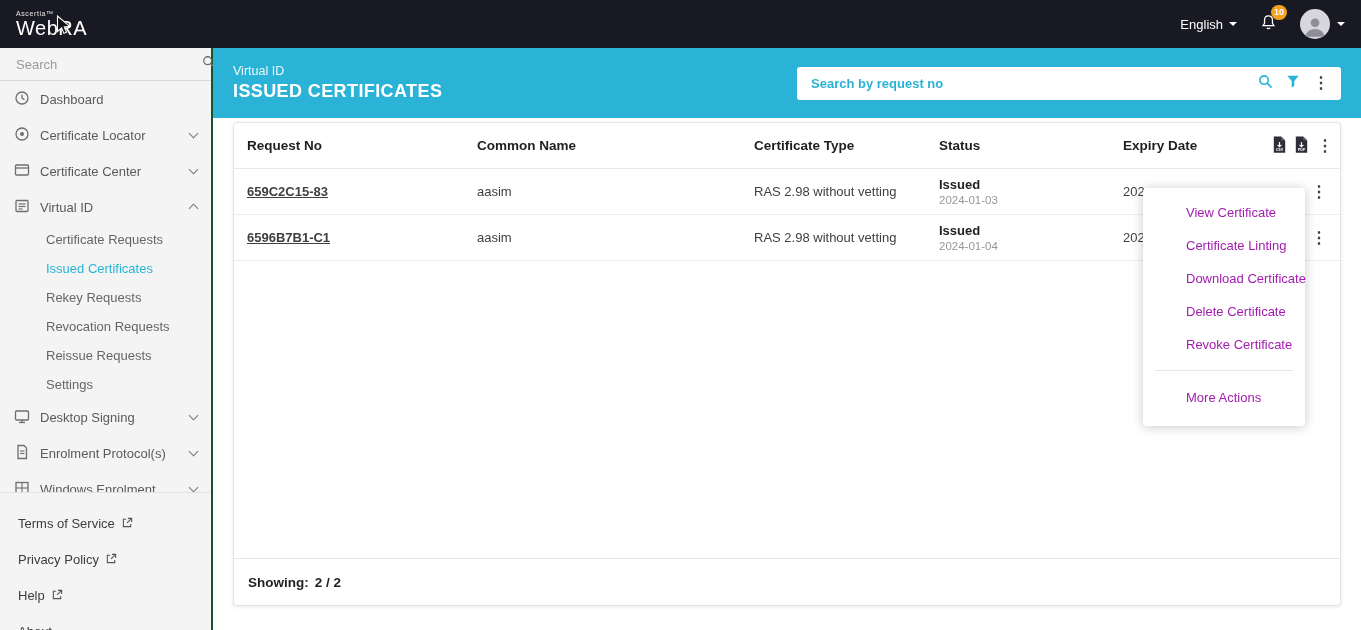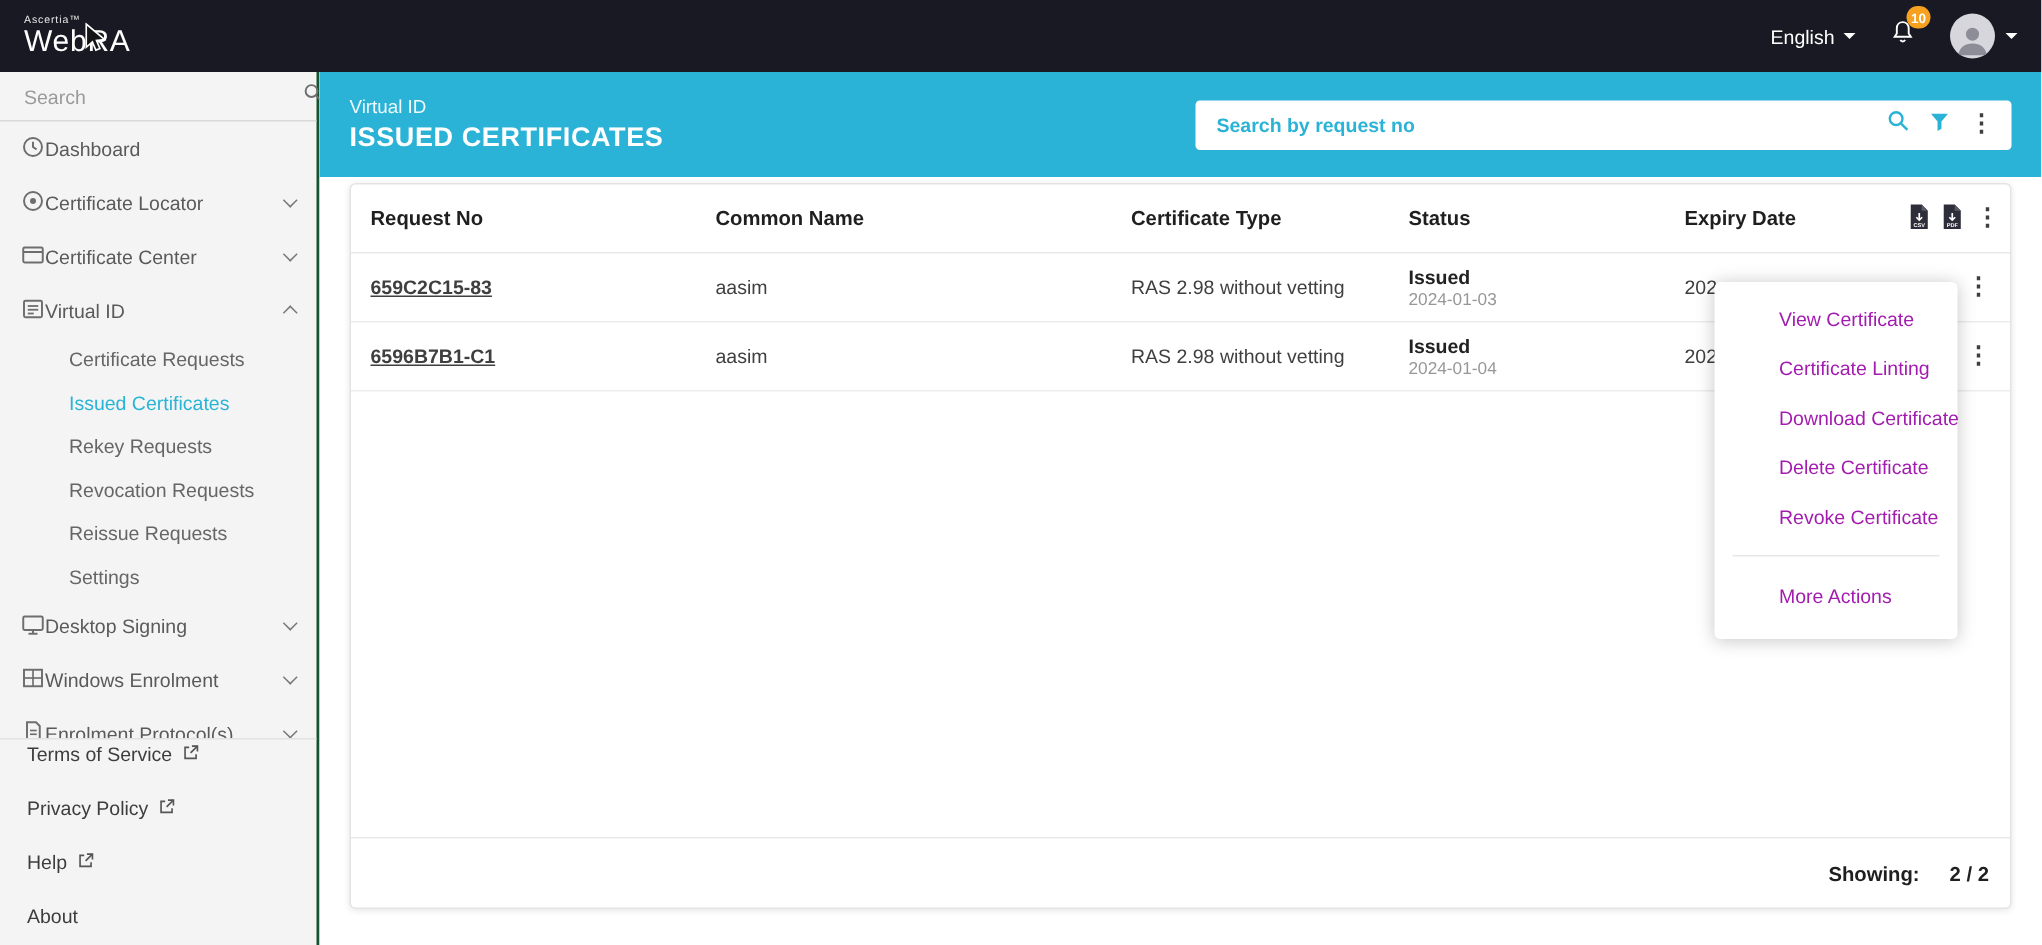--- a/index.html
+++ b/index.html
@@ -29,31 +29,31 @@
   .shell { display:flex; height:582px; }
   
   .sidebar { width:213px; background:#f4f4f4; border-right:2px solid #14532d;
              display:flex; flex-direction:column; }
   .sb-search { height:33px; display:flex; align-items:center; gap:8px; padding:0 14px;
                border-bottom:1px solid #d9d9d9; flex:0 0 auto; }
   .sb-search input { flex:1; border:none; background:transparent; outline:none;
                      font-size:13px; color:#555; font-family:inherit; }
   .sb-search input::placeholder { color:#9a9a9a; }
   .nav { height:411px; overflow:hidden; flex:0 0 auto; }
-  .nav-item { height:36px; display:flex; align-items:center; gap:0; padding:0 14px;
+  .nav-item { height:36px; display:flex; align-items:center; gap:10px; padding:0 14px;
               font-size:13px; color:#5a5a5a; cursor:pointer; }
   .nav-item .chev { margin-left:auto; }
   .chev { width:7px; height:7px; border-right:1.5px solid #7a7a7a;
           border-bottom:1.5px solid #7a7a7a; transform:rotate(45deg); margin-top:-3px; flex:0 0 auto; }
   .chev.up { transform:rotate(-135deg); margin-top:3px; }
   .sub-item { height:29px; display:flex; align-items:center; padding:0 14px 0 46px;
               font-size:13px; color:#666; cursor:pointer; }
   .sub-item.active { color:#29b4d6; }
   .sb-footer { border-top:1px solid #e2e2e2; padding-top:2px; flex:1; }
-  .sb-link { height:36px; display:flex; align-items:flex-start; gap:7px; padding:0 18px;
+  .sb-link { height:36px; display:flex; align-items:flex-end; gap:7px; padding:0 18px;
              font-size:13px; color:#3d3d3d; cursor:pointer; }
   
   .main { flex:1; position:relative; background:#fff; overflow:hidden; }
   .band { height:70px; background:#2ab3d6; display:flex; align-items:center;
           justify-content:space-between; padding:0 20px; }
   .band-bc { font-size:12.5px; color:rgba(255,255,255,.93); margin-bottom:3px; }
   .band-title { font-size:18px; font-weight:bold; color:#fff; letter-spacing:.4px; }
   .band-search { width:544px; height:33px; background:#fff; border-radius:3px;
                  display:flex; align-items:center; gap:13px; padding:0 12px; }
   .band-search input { flex:1; border:none; outline:none; font-size:13px; color:#2ab3d6;
@@ -70,21 +70,21 @@
   .thead { height:46px; border-bottom:1px solid #e8e8e8; font-size:13.5px;
            font-weight:bold; color:#1f1f1f; flex:0 0 auto; }
   .head-icons { display:flex; justify-content:flex-end; align-items:center; gap:9px; }
   .trow { height:46px; border-bottom:1px solid #ededed; font-size:13px; color:#3f3f3f;
           flex:0 0 auto; }
   .req a { color:#3f3f3f; font-weight:bold; }
   .status b { display:block; font-size:13px; color:#222; }
   .status span { display:block; font-size:11.5px; color:#979797; margin-top:2px; }
   .cell-actions { display:flex; justify-content:flex-end; }
   .tfoot { margin-top:auto; height:47px; border-top:1px solid #e8e8e8; display:flex;
-           align-items:center; justify-content:flex-end; gap:20px; padding:0 14px;
+           align-items:center; gap:6px; padding:0 14px;
            font-size:13.5px; font-weight:bold; color:#1f1f1f; flex:0 0 auto; }
   
   .menu { position:absolute; left:930px; top:140px; width:162px; background:#fff;
           border-radius:4px; box-shadow:0 1px 12px rgba(0,0,0,.22);
           padding:8px 0 12px; z-index:20; }
   .menu-item { height:33px; display:flex; align-items:center; padding:0 22px;
                font-size:13px; color:#a21caf; cursor:pointer; white-space:nowrap;margin-left:21px; }
   .menu-divider { height:1px; background:#e6e6e6; margin:9px 12px 10px; }
   
   .cursor { position:absolute; left:56px; top:15px; z-index:50; pointer-events:none; }
@@ -193,37 +193,37 @@
               <line x1="8" y1="12" x2="8" y2="14" stroke="#6e6e6e" stroke-width="1.3"></line>
               <line x1="5" y1="14.5" x2="11" y2="14.5" stroke="#6e6e6e" stroke-width="1.3"></line>
             </svg>
         </span>
         <span>Desktop Signing</span>
         <span class="chev"></span>
       </div>
       <div class="nav-item">
         <span>
           <svg width="16" height="16" viewBox="0 0 16 16">
+              <path d="M4 1.5h6l2.5 2.5v10.5H4z" fill="none" stroke="#6e6e6e" stroke-width="1.3"></path>
+              <line x1="6" y1="7" x2="10.5" y2="7" stroke="#6e6e6e" stroke-width="1.1"></line>
+              <line x1="6" y1="9.5" x2="10.5" y2="9.5" stroke="#6e6e6e" stroke-width="1.1"></line>
+            </svg>
+        </span>
+        <span>Enrolment Protocol(s)</span>
+        <span class="chev"></span>
+      </div>
+      <div class="nav-item">
+        <span>
+          <svg width="16" height="16" viewBox="0 0 16 16">
               <rect x="2" y="2.5" width="12" height="11" fill="none" stroke="#6e6e6e" stroke-width="1.3"></rect>
               <line x1="8" y1="2.5" x2="8" y2="13.5" stroke="#6e6e6e" stroke-width="1.1"></line>
               <line x1="2" y1="8" x2="14" y2="8" stroke="#6e6e6e" stroke-width="1.1"></line>
             </svg>
         </span>
         <span>Windows Enrolment</span>
-        <span class="chev"></span>
-      </div>
-      <div class="nav-item">
-        <span>
-          <svg width="16" height="16" viewBox="0 0 16 16">
-              <path d="M4 1.5h6l2.5 2.5v10.5H4z" fill="none" stroke="#6e6e6e" stroke-width="1.3"></path>
-              <line x1="6" y1="7" x2="10.5" y2="7" stroke="#6e6e6e" stroke-width="1.1"></line>
-              <line x1="6" y1="9.5" x2="10.5" y2="9.5" stroke="#6e6e6e" stroke-width="1.1"></line>
-            </svg>
-        </span>
-        <span>Enrolment Protocol(s)</span>
         <span class="chev"></span>
       </div>
     </nav>
 
     <div class="sb-footer">
       <div class="sb-link">
         <span>Terms of Service</span>
         <span>
           <svg width="11" height="11" viewBox="0 0 12 12">
               <path d="M4.5 2.5H1.5v8h8V7.5" fill="none" stroke="#555" stroke-width="1.2"></path>

